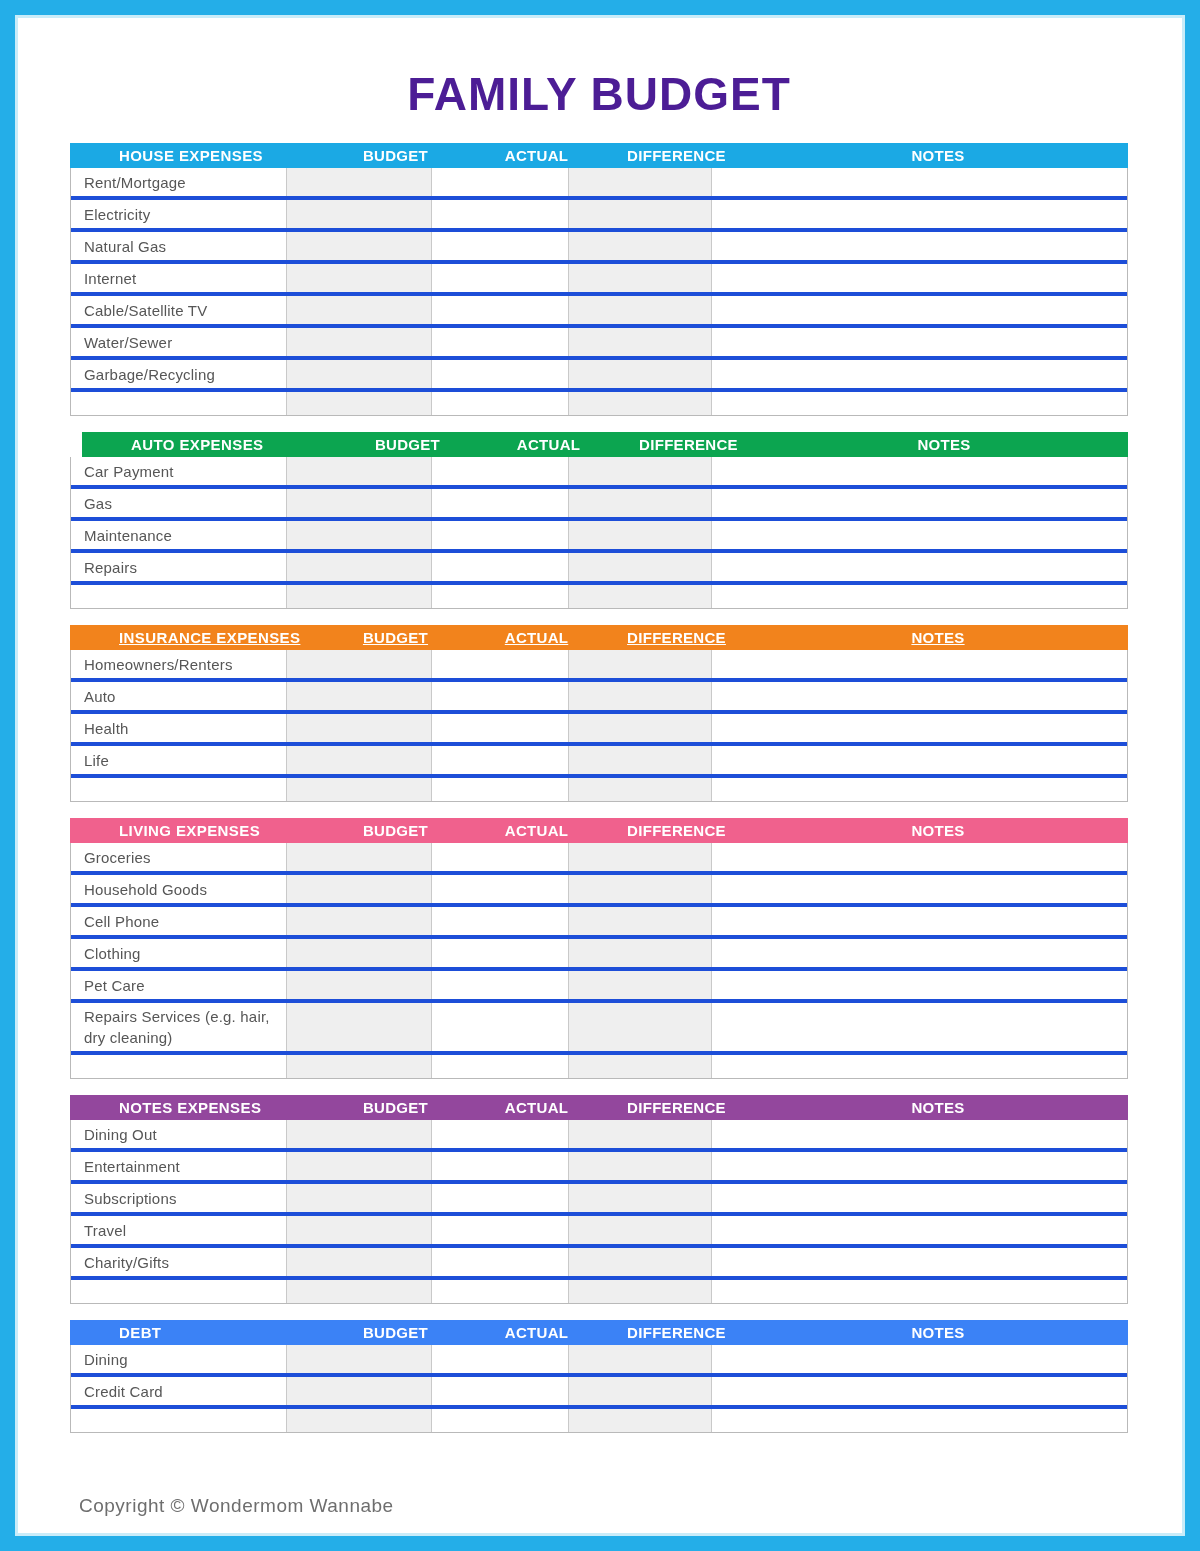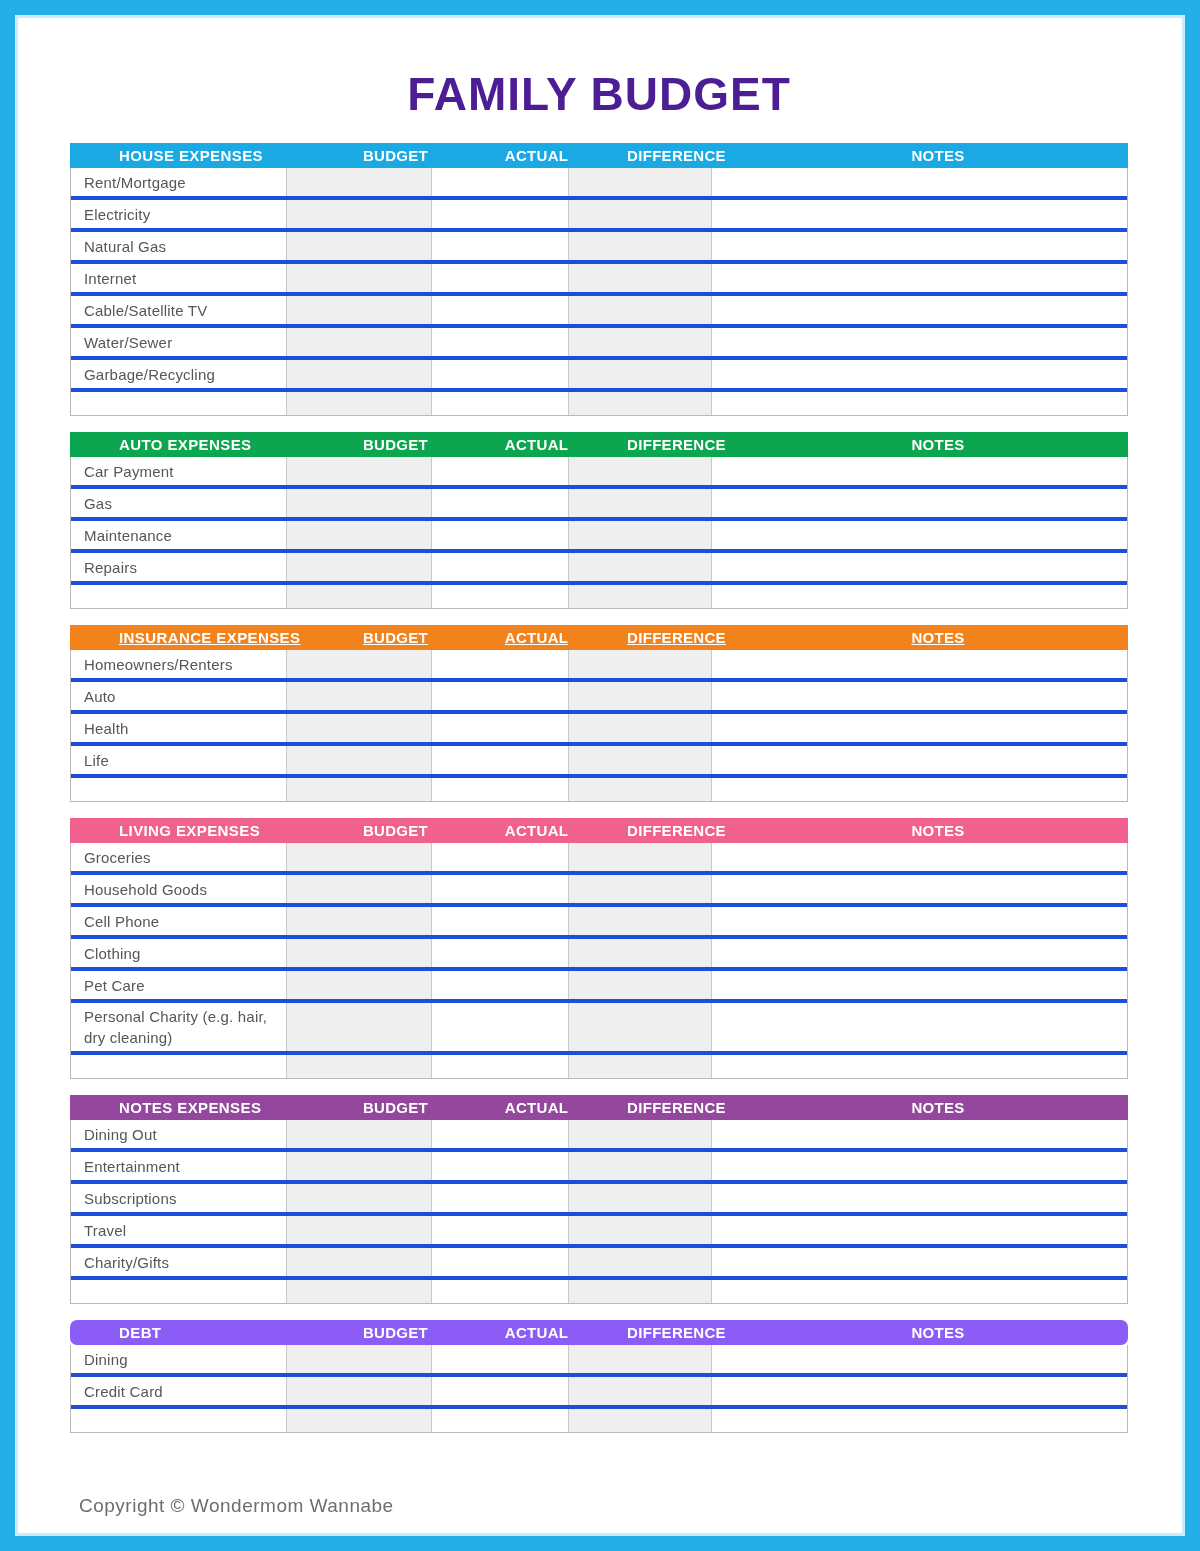--- a/index.html
+++ b/index.html
@@ -152,21 +152,21 @@
     <div class="cell label"></div>
     <div class="cell shaded"></div>
     <div class="cell"></div>
     <div class="cell shaded"></div>
     <div class="cell notes"></div>
   </div>
 </div>
   </section>
 
   <section class="budget-table">
-    <div class="thead" style="background: rgb(12, 165, 80);">
+    <div class="thead" style="background: rgb(12, 165, 80); margin-left: 12px;">
       <div class="th-label">AUTO EXPENSES</div>
       <div class="th-c">BUDGET</div>
       <div class="th-c">ACTUAL</div>
       <div class="th-c">DIFFERENCE</div>
       <div class="th-c">NOTES</div>
     </div>
     <div class="tbody">
   <div class="row">
     <div class="cell label">Car Payment</div>
     <div class="cell shaded"></div>
@@ -303,21 +303,21 @@
 
   <div class="row">
     <div class="cell label">Pet Care</div>
     <div class="cell shaded"></div>
     <div class="cell"></div>
     <div class="cell shaded"></div>
     <div class="cell notes"></div>
   </div>
 
   <div class="row">
-    <div class="cell label">Personal Charity (e.g. hair, dry cleaning)</div>
+    <div class="cell label">Repairs Services (e.g. hair, dry cleaning)</div>
     <div class="cell shaded"></div>
     <div class="cell"></div>
     <div class="cell shaded"></div>
     <div class="cell notes"></div>
   </div>
 
   <div class="row empty">
     <div class="cell label"></div>
     <div class="cell shaded"></div>
     <div class="cell"></div>
@@ -380,21 +380,21 @@
     <div class="cell label"></div>
     <div class="cell shaded"></div>
     <div class="cell"></div>
     <div class="cell shaded"></div>
     <div class="cell notes"></div>
   </div>
 </div>
   </section>
 
   <section class="budget-table">
-    <div class="thead" style="background: #8b5cf6; border-radius: 7px;">
+    <div class="thead" style="background: #3b82f6;">
       <div class="th-label">DEBT</div>
       <div class="th-c">BUDGET</div>
       <div class="th-c">ACTUAL</div>
       <div class="th-c">DIFFERENCE</div>
       <div class="th-c">NOTES</div>
     </div>
     <div class="tbody">
   <div class="row">
     <div class="cell label">Dining</div>
     <div class="cell shaded"></div>

